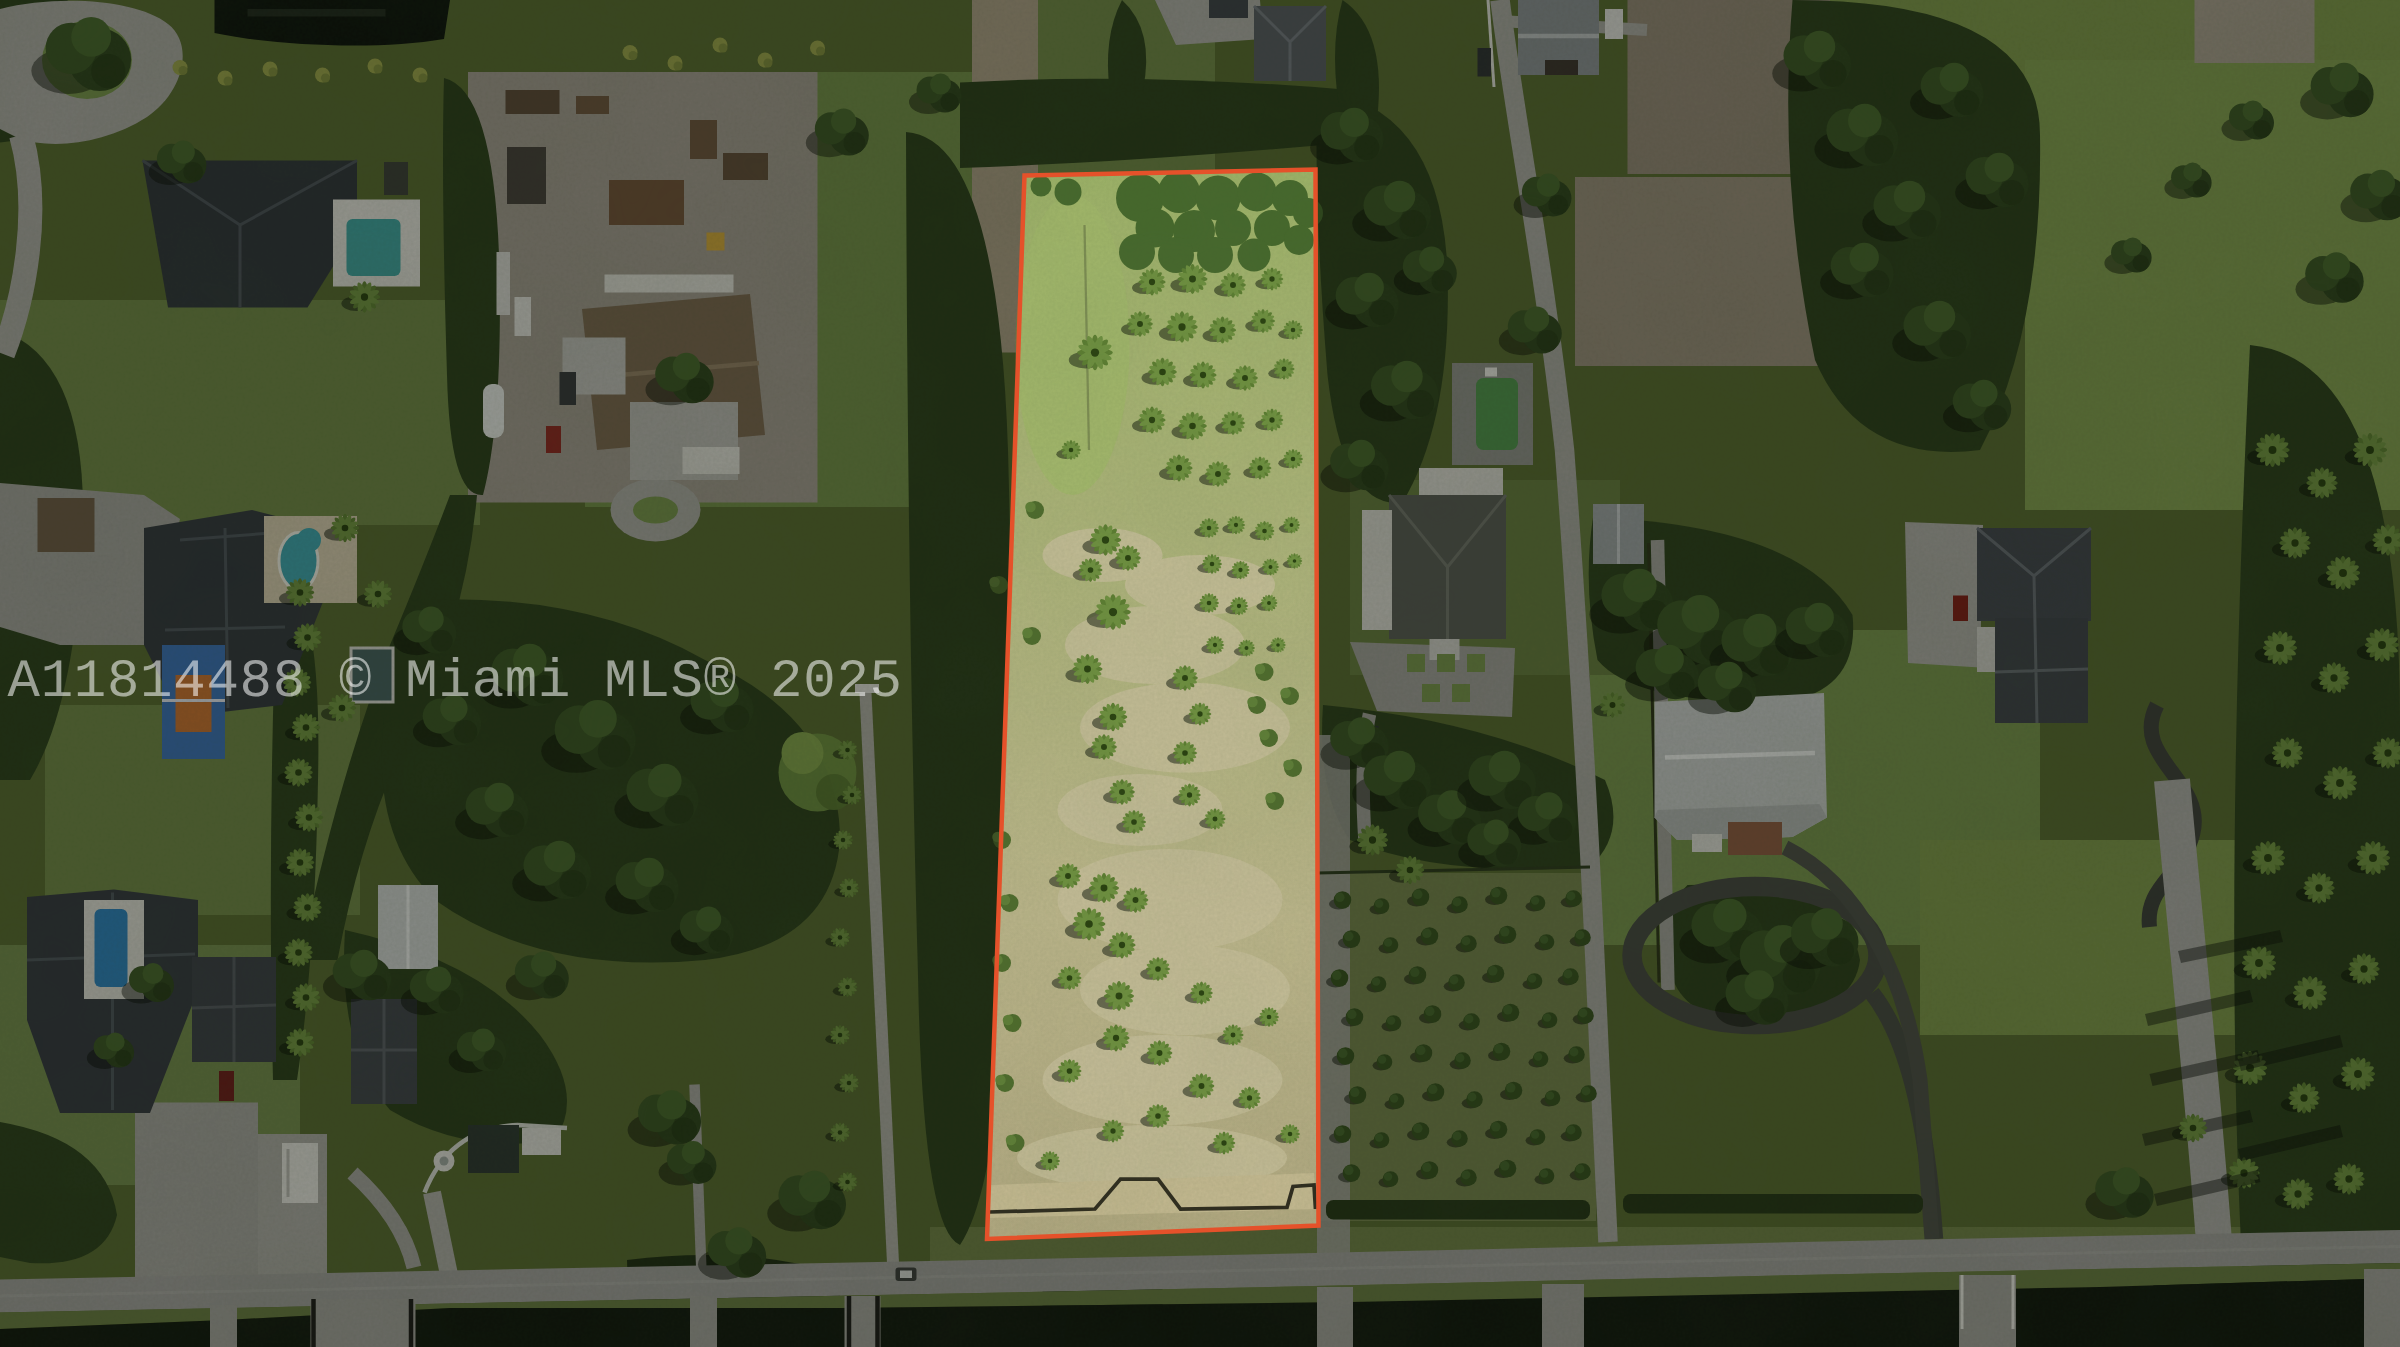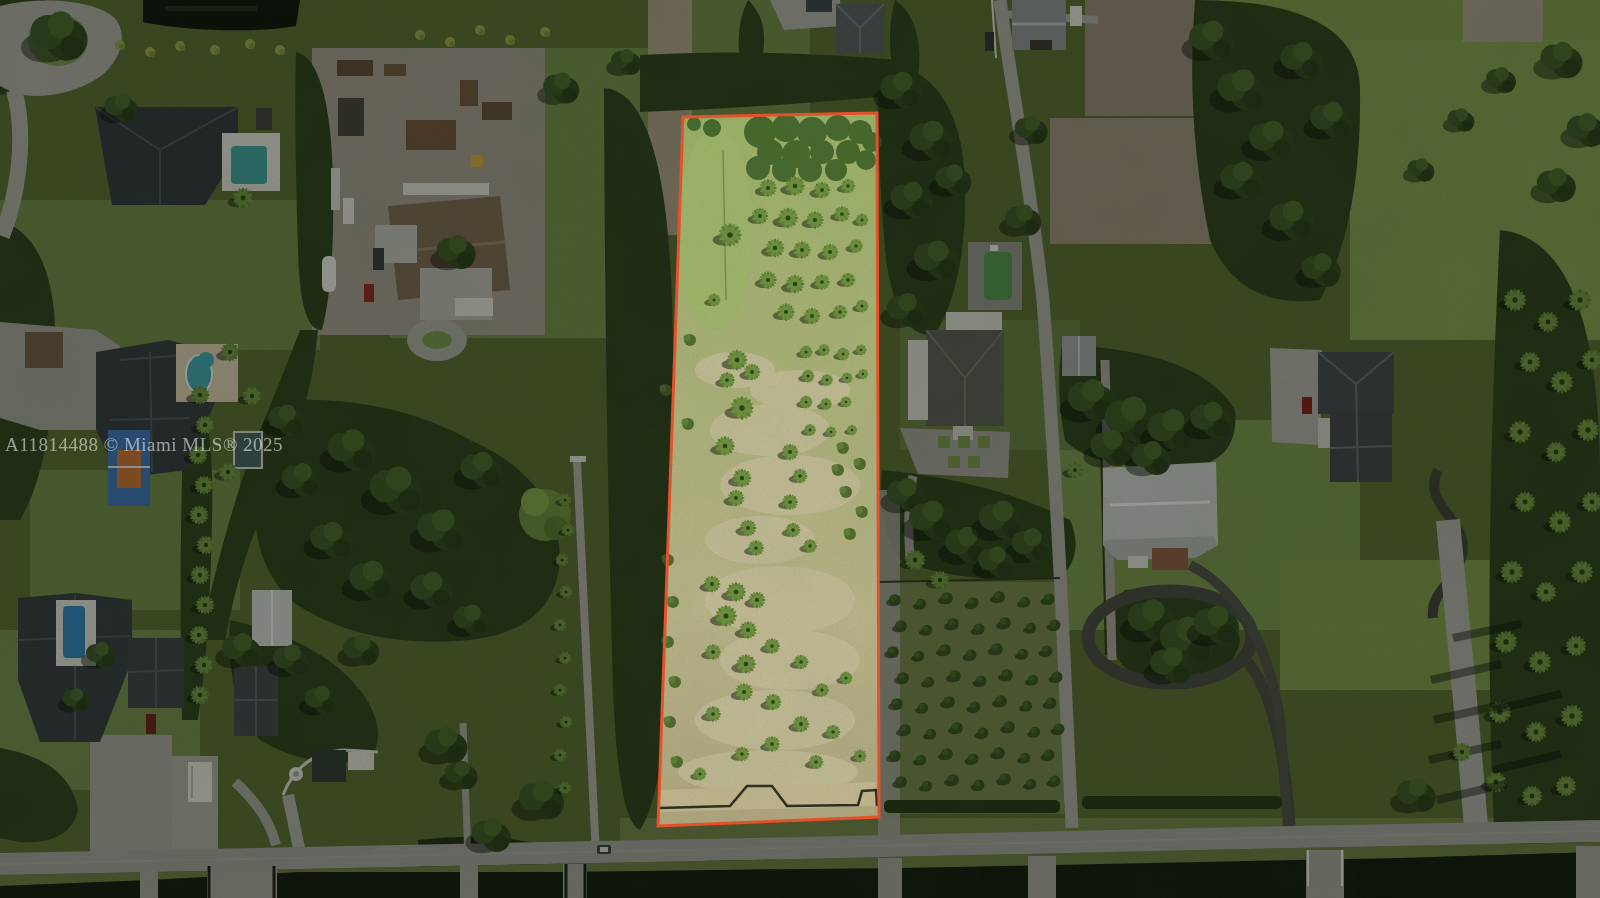--- a/index.html
+++ b/index.html
@@ -1,21 +1,21 @@
 <!DOCTYPE html>
 <html><head>
 <meta charset="utf-8">
 <style>
   html,body{margin:0;padding:0;background:#0a0a0a;}
   .stage{position:relative;width:1600px;height:898px;overflow:hidden;background:#4c5e2c;
          font-family:"Liberation Sans", sans-serif;}
   .stage svg{position:absolute;left:0;top:0;display:block;}
-  .wm{position:absolute;left:5px;top:434px;font-size:19px;letter-spacing:.5px;
+  .wm{position:absolute;left:5px;top:434px;font-size:36px;letter-spacing:.5px;
       color:rgba(255,255,255,.55);white-space:nowrap;user-select:none;
-      font-family:Liberation Serif, serif;}
+      font-family:Liberation Mono, monospace;}
 </style>
 </head>
 <body>
 
 <div class="stage">
 <svg width="1600" height="898" viewBox="0 0 1600 898" aria-label="Aerial drone photo of a vacant palm-planted acreage parcel outlined in red, surrounded by large residential estates, a plant nursery yard, dirt fields, a canal and a street along the bottom">
   <defs>
     <linearGradient id="pg" x1="0" y1="0" x2="0" y2="1">
       <stop offset="0" stop-color="#9fb469"></stop>
           <stop offset=".35" stop-color="#aeb47b"></stop>

